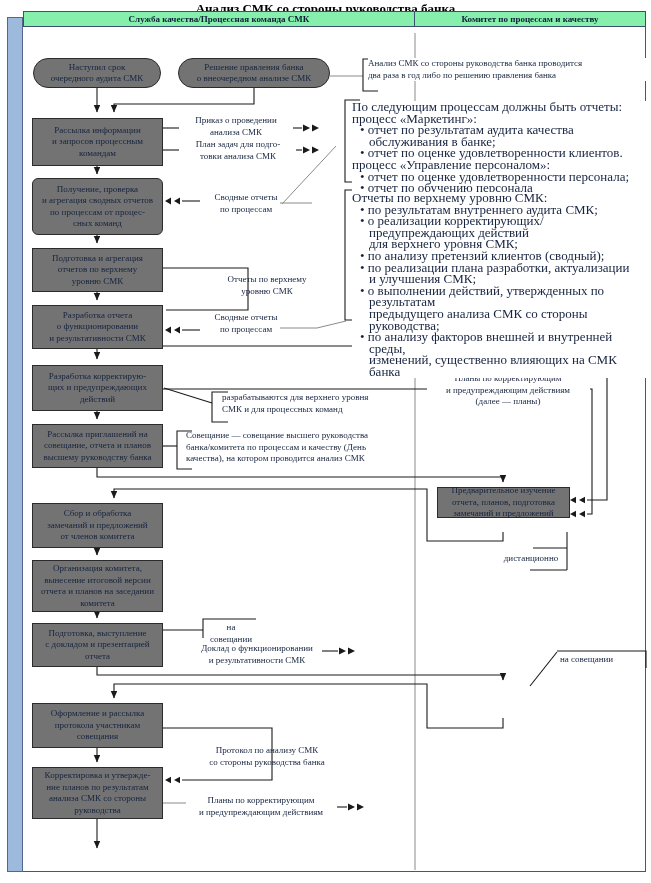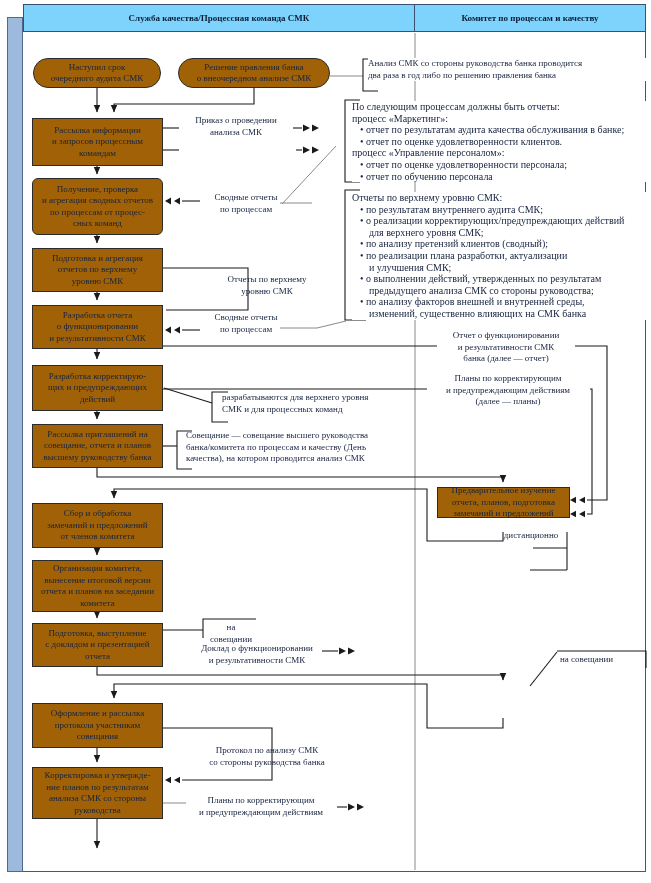--- a/index.html
+++ b/index.html
@@ -4,35 +4,35 @@
 <style>
   html,body{margin:0;padding:0;background:#fff;}
   .stage{position:relative;width:651px;height:883px;background:#fff;
          font-family:"Liberation Serif",serif;color:#16233f;overflow:hidden;}
   .title{position:absolute;left:0;top:1px;width:651px;text-align:center;
          font-size:13px;font-weight:bold;color:#000;}
   .frame{position:absolute;left:7px;top:17px;width:639px;height:855px;
          border:1.5px solid #555;box-sizing:border-box;}
   .sidebar{position:absolute;left:7px;top:17px;width:16px;height:855px;
          background:#9db9dc;border:1px solid #51688c;box-sizing:border-box;}
-  .band{position:absolute;top:4px;height:28px;background:#7dd3fc;
+  .band{position:absolute;top:11px;height:16px;background:#86efac;
         border:1px solid #3c4f70;box-sizing:border-box;display:flex;
         align-items:center;justify-content:center;font-weight:bold;
         font-size:9px;color:#0e1c38;}
   .svglayer{position:absolute;left:0;top:0;z-index:1;}
-  .box{position:absolute;z-index:2;background:#a16207;border:1px solid #2b2b2b;
+  .box{position:absolute;z-index:2;background:#737373;border:1px solid #2b2b2b;
        display:flex;align-items:center;justify-content:center;text-align:center;
        font-size:9px;line-height:11.5px;white-space:pre-line;
        padding:1px 2px;box-sizing:border-box;}
   .pill{border-radius:16px;}
   .lbl{position:absolute;z-index:2;font-size:9px;line-height:11.5px;
        white-space:pre-line;text-align:center;}
   .lbl.la{text-align:left;}
   .lbl.wbg{background:#fff;}
-  .note{position:absolute;z-index:2;background:#fff;font-size:10px;
+  .note{position:absolute;z-index:2;background:#fff;font-size:13px;
         line-height:11.6px;}
   .note .nh{white-space:pre-line;}
   .note .nb{padding-left:17px;text-indent:-9px;white-space:pre-line;}
 </style>
 </head>
 <body>
 
 <div class="stage">
 
   <div class="title">Анализ СМК со стороны руководства банка</div>
@@ -165,33 +165,35 @@
 ние планов по результатам
 анализа СМК со стороны
 руководства</div>
 
   <div class="box" style="left:437px;top:487px;width:133px;height:31px;">Предварительное изучение
 отчета, планов, подготовка
 замечаний и предложений</div>
 
   <div class="lbl" style="left:180px;top:115px;width:112px;">Приказ о проведении
 анализа СМК</div>
+  <div class="lbl" style="left:180px;top:139px;width:116px;">План задач для подго-
+товки анализа СМК</div>
   <div class="lbl" style="left:200px;top:192px;width:92px;">Сводные отчеты
 по процессам</div>
   <div class="lbl" style="left:216px;top:274px;width:102px;">Отчеты по верхнему
 уровню СМК</div>
   <div class="lbl" style="left:200px;top:312px;width:92px;">Сводные отчеты
 по процессам</div>
   <div class="lbl wbg" style="left:438px;top:330px;width:136px;">Отчет о функционировании
 и результативности СМК
 банка (далее — отчет)</div>
   <div class="lbl wbg" style="left:428px;top:373px;width:160px;">Планы по корректирующим
 и предупреждающим действиям
 (далее — планы)</div>
-  <div class="lbl" style="left:497px;top:530px;width:68px;text-align:center;">дистанционно</div>
+  <div class="lbl" style="left:497px;top:553px;width:68px;text-align:center;">дистанционно</div>
   <div class="lbl" style="left:206px;top:622px;width:50px;">на совещании</div>
   <div class="lbl" style="left:190px;top:643px;width:134px;">Доклад о функционировании
 и результативности СМК</div>
   <div class="lbl" style="left:560px;top:654px;width:85px;text-align:left;">на совещании</div>
   <div class="lbl" style="left:196px;top:745px;width:142px;">Протокол по анализу СМК
 со стороны руководства банка</div>
   <div class="lbl" style="left:186px;top:795px;width:150px;">Планы по корректирующим
 и предупреждающим действиям</div>
 
   <div class="lbl la wbg" style="left:368px;top:58px;width:278px;">Анализ СМК со стороны руководства банка проводится

